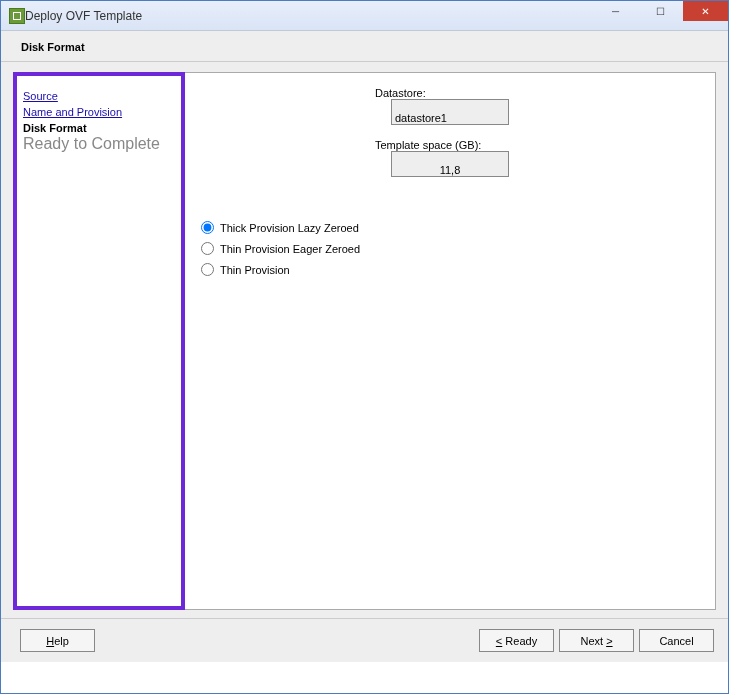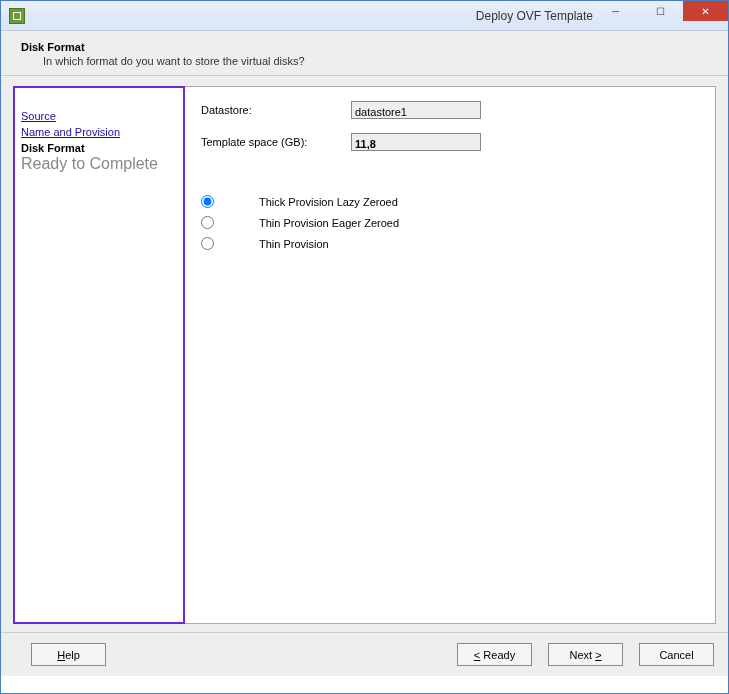--- a/index.html
+++ b/index.html
@@ -31,21 +31,21 @@
     position: relative;
   }
   .titlebar .app-icon::after {
     content: "";
     position: absolute;
     top: 3px; left: 3px; right: 3px; bottom: 3px;
     border: 1px solid #fff;
   }
   .titlebar .title {
     flex: 1;
-    text-align: right;
+    text-align: left;
     font-size: 12px;
     color: #333;
   }
   .titlebar .win-controls {
     display: flex;
     height: 100%;
   }
   .titlebar .win-btn {
     width: 45px;
     height: 20px;
@@ -80,22 +80,22 @@
   }
   .main-area {
     display: flex;
     background: #eee;
     padding: 10px 12px 8px 12px;
     height: 556px;
   }
   .sidebar {
     width: 172px;
     background: #fff;
-    border: 2px solid #6d28d9;
-    padding: 20px 6px;
+    border: 4px solid #6d28d9;
+    padding: 12px 6px;
   }
   .sidebar a {
     display: block;
     color: #1a0dab;
     text-decoration: underline;
     font-size: 11px;
     line-height: 16px;
     cursor: pointer;
   }
   .sidebar .current {
@@ -116,47 +116,46 @@
     background: #fff;
     border: 1px solid #aaa;
     border-left: none;
     padding: 14px 16px;
   }
   .form-row {
     display: flex;
     align-items: center;
     margin-bottom: 14px;
     font-size: 11px;
+    flex-direction: column;
   }
   .form-row .label {
     width: 150px;
     color: #000;
   }
   .form-row .value-box {
-    width: 130px;
+    width: 118px;
     height: 18px;
     border: 1px solid #888;
     background: #eee;
-    padding: 4px 3px;
+    padding: 12px 3px;
     font-size: 11px;
     color: #000;
   }
   .form-row .value-box.right {
-    text-align: left;
-    font-weight: bold;
+    text-align: center;
   }
   .radio-group {
     margin-top: 44px;
   }
   .radio-row {
     display: flex;
     align-items: center;
     font-size: 11px;
     margin-bottom: 8px;
-    gap: 39px;
   }
   .radio-row input[type=radio] {
     margin: 0 6px 0 0;
   }
   .footer {
     background: #eee;
     padding: 10px 14px;
     display: flex;
     align-items: center;
     border-top: 1px solid #ccc;
@@ -164,39 +163,38 @@
   .btn {
     min-width: 75px;
     height: 23px;
     border: 1px solid #888;
     background: #f5f5f5;
     font-size: 11px;
     cursor: pointer;
     padding: 0 10px;
   }
   .footer .spacer { flex: 1; }
-  .footer .btn { margin-left: 16px; }
+  .footer .btn { margin-left: 5px; }
   .underline-access { text-decoration: underline; }
 </style>
 </head>
 <body>
 
 <div class="titlebar">
   <div class="app-icon"></div>
   <div class="title">Deploy OVF Template</div>
   <div class="win-controls">
     <div class="win-btn">─</div>
     <div class="win-btn">☐</div>
     <div class="win-btn close">✕</div>
   </div>
 </div>
 
 <div class="header-area">
   <div class="page-title">Disk Format</div>
-  <div class="page-subtitle">In which format do you want to store the virtual disks?</div>
 </div>
 
 <div class="main-area">
   <div class="sidebar">
     <a>Source</a>
     <a>Name and Provision</a>
     <span class="current">Disk Format</span>
     <span class="disabled">Ready to Complete</span>
   </div>
 

